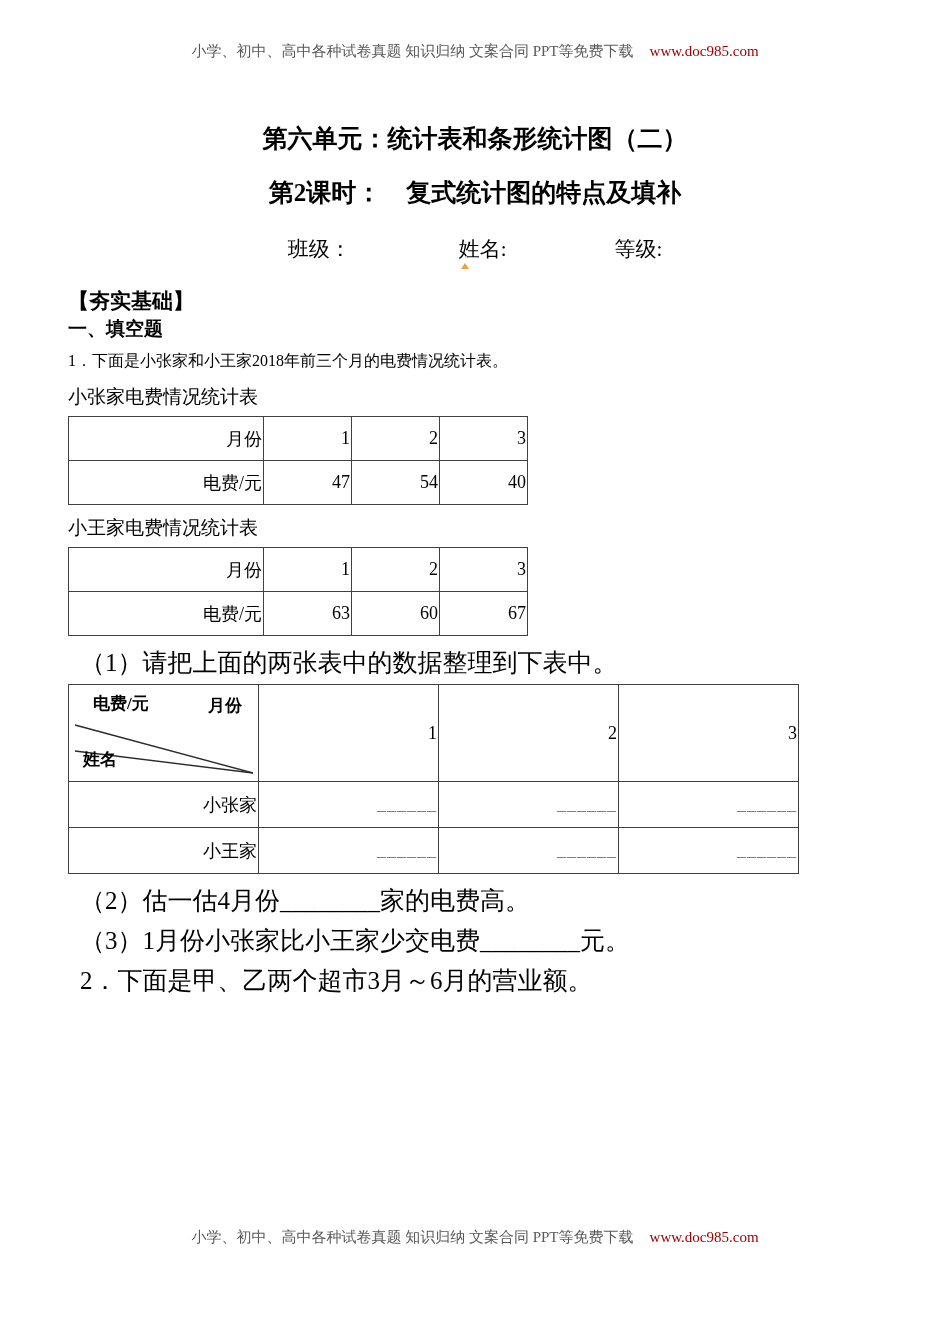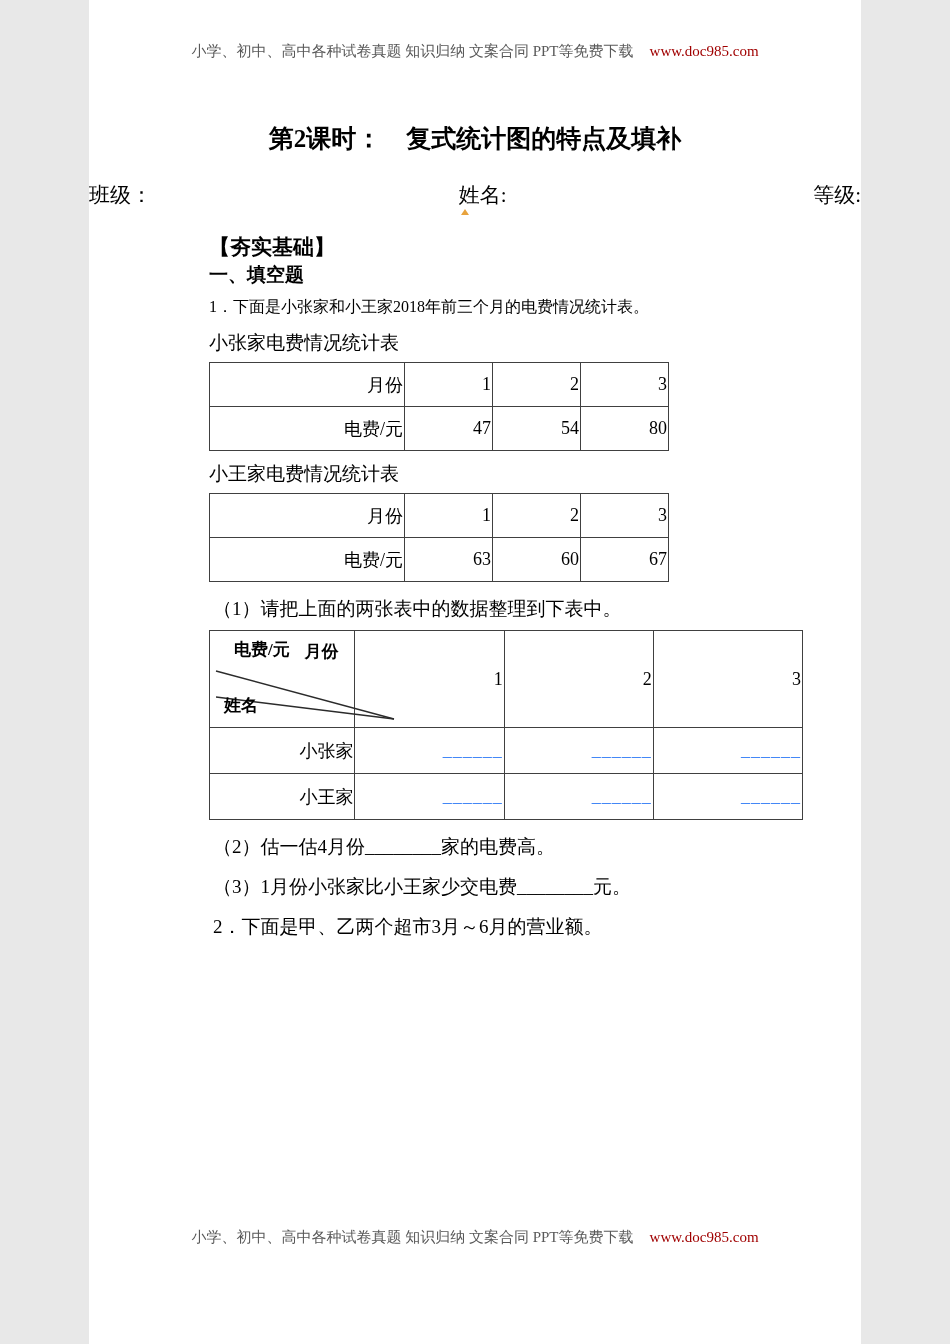--- a/index.html
+++ b/index.html
@@ -1,19 +1,19 @@
 <!DOCTYPE html>
 <html><head>
 <meta charset="utf-8">
 <style>
   * { box-sizing: border-box; }
   html,body { margin:0; padding:0; background:#e8e8e8; }
   .page {
     position: relative;
-    width: 772px;
+    width: 950px;
     height: 1344px;
     margin: 0 auto;
     background: #ffffff;
     font-family: "Liberation Serif", "DejaVu Serif", serif;
     color: #000;
     overflow: hidden;
   }
   .runner {
     position: absolute;
     left: 0; right: 0;
@@ -25,33 +25,33 @@
   .runner .url { color: #a00000; margin-left: 16px; }
   .runner.top { top: 42px; }
   .runner.bottom { top: 1228px; }
 
   .titles-block { padding-top: 122px; text-align: center; }
   .title1, .title2 { font-size: 25px; font-weight: 700; margin: 0; line-height: 34px; }
   .title1 { margin-bottom: 20px; }
   .title2 { margin-bottom: 24px; }
 
   .info-line {
-    display: flex; justify-content: space-between; gap: 108px;
+    display: flex; justify-content: center; gap: 108px;
     font-size: 21px; line-height: 30px; margin-bottom: 0;
   }
   .info-item { position: relative; }
   .proof-mark {
     position: absolute; left: 2px; bottom: -5px;
     width: 0; height: 0;
     border-left: 4px solid transparent;
     border-right: 4px solid transparent;
     border-bottom: 6px solid #e8a33d;
   }
 
-  .left-col { padding-left: 120px; padding-right: 58px; }
+  .left-col { padding-left: 68px; padding-right: 58px; }
 
   .section-title { font-size: 21px; font-weight: 700; margin-top: 22px; line-height: 30px; }
   .q-heading { font-size: 19px; font-weight: 700; line-height: 26px; }
   .body-text { font-size: 16px; line-height: 26px; margin: 6px 0 0 0; }
   .table-caption { font-size: 19px; line-height: 26px; margin: 10px 0 6px 0; }
 
   table { border-collapse: collapse; }
   td { border: 1px solid #404040; text-align: right; vertical-align: middle; font-size: 18px; }
 
   .small-table td { height: 44px; }
@@ -63,32 +63,33 @@
   .big-table .col-h { width: 180px; height: 97px; }
   .big-table .row-label { height: 46px; font-size: 18px; }
   .big-table .blank-cell { color: #3b82f6; letter-spacing: 1px; }
 
   .corner-label { position: absolute; font-size: 17px; font-weight: 700; }
   .corner-top-left  { top: 7px; left: 24px; }
   .corner-top-right { top: 9px; right: 16px; }
   .corner-bottom    { bottom: 10px; left: 14px; }
   .corner svg { position: absolute; top: 0; left: 0; }
 
-  .sub-item { font-size: 19px; line-height: 26px; margin: 14px 0 0 4px; }
+  .sub-item { font-size: 25px; line-height: 26px; margin: 14px 0 0 12px; }
 </style>
 </head>
 <body>
 
 <div class="page">
 
   <div class="runner top">
     <span>小学、初中、高中各种试卷真题 知识归纳 文案合同 PPT等免费下载</span><span class="url">www.doc985.com</span>
   </div>
 
   <div class="titles-block">
+    <div class="title1">第六单元：统计表和条形统计图（二）</div>
     <div class="title2">第2课时：　复式统计图的特点及填补</div>
     <div class="info-line">
       <span class="info-item">班级：</span>
       <span class="info-item"><span>姓名:</span><span class="proof-mark"></span></span>
       <span class="info-item">等级:</span>
     </div>
   </div>
 
   <div class="left-col">
 
@@ -105,21 +106,21 @@
           <tr>
         <td class="c-label">月份</td>
         <td class="c-num">1</td>
         <td class="c-num">2</td>
         <td class="c-num">3</td>
       </tr>
       <tr>
         <td class="c-label">电费/元</td>
         <td class="c-num">47</td>
         <td class="c-num">54</td>
-        <td class="c-num">80</td>
+        <td class="c-num">40</td>
       </tr>
     </tbody>
       </table>
 
     <p class="table-caption">小王家电费情况统计表</p>
 
     <table class="small-table">
       <tbody>
           <tr>
         <td class="c-label">月份</td>

